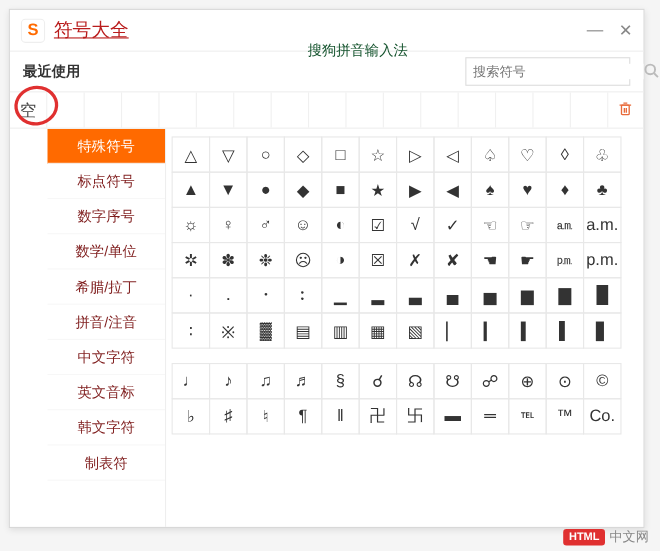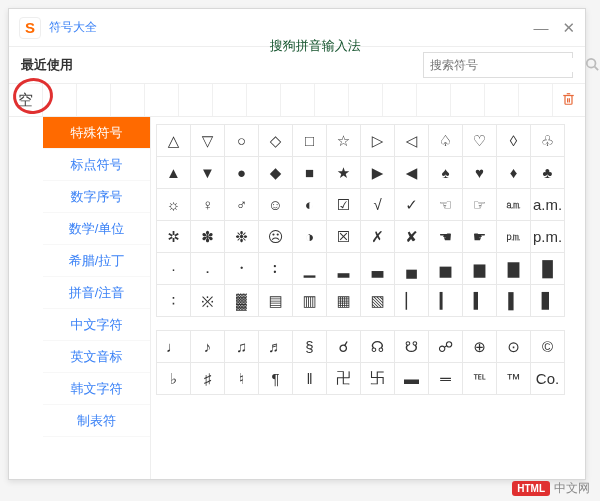--- a/index.html
+++ b/index.html
@@ -30,21 +30,21 @@
     .logo {
       width: 22px; height: 22px;
       background: #fff;
       border-radius: 4px;
       display: flex; align-items: center; justify-content: center;
       color: #ff6a00;
       font-weight: bold;
       font-size: 15px;
       border: 1px solid #eee;
     }
-    .title { margin-left: 8px; font-size: 12px; color: #3b82f6; }
+    .title { margin-left: 8px; font-size: 17px; color: #b91c1c; text-decoration: underline; }
     .subtitle { flex: 1; text-align: center; color: #14532d; font-size: 13px; margin-top: 36px; }
     .win-btns { display: flex; gap: 14px; color: #888; font-size: 15px; }
     .win-btns span { cursor: pointer; }
     .toolbar {
       height: 36px;
       display: flex;
       align-items: center;
       padding: 4px 12px;
       gap: 2px;
     }
@@ -95,21 +95,21 @@
       padding-left: 34px;
     }
     .sidebar {
       width: 108px;
       border-right: 1px solid #eee;
       overflow: hidden;
     }
     .cat {
       height: 32px;
       display: flex; align-items: center; justify-content: center;
-      color: #3b82f6; font-size: 13px; cursor: pointer;
+      color: #7f1d1d; font-size: 13px; cursor: pointer;
       border-bottom: 1px solid #f7f7f7;
     }
     .cat.active {
       background: #ff6a00;
       color: #fff;
     }
     .grid-wrap {
       flex: 1;
       overflow: auto;
       padding: 8px 6px;

